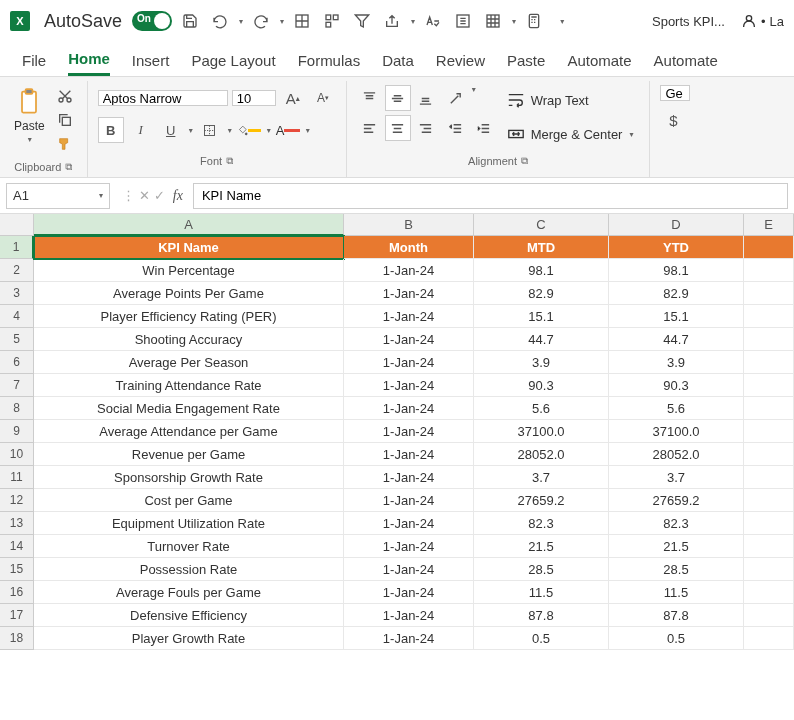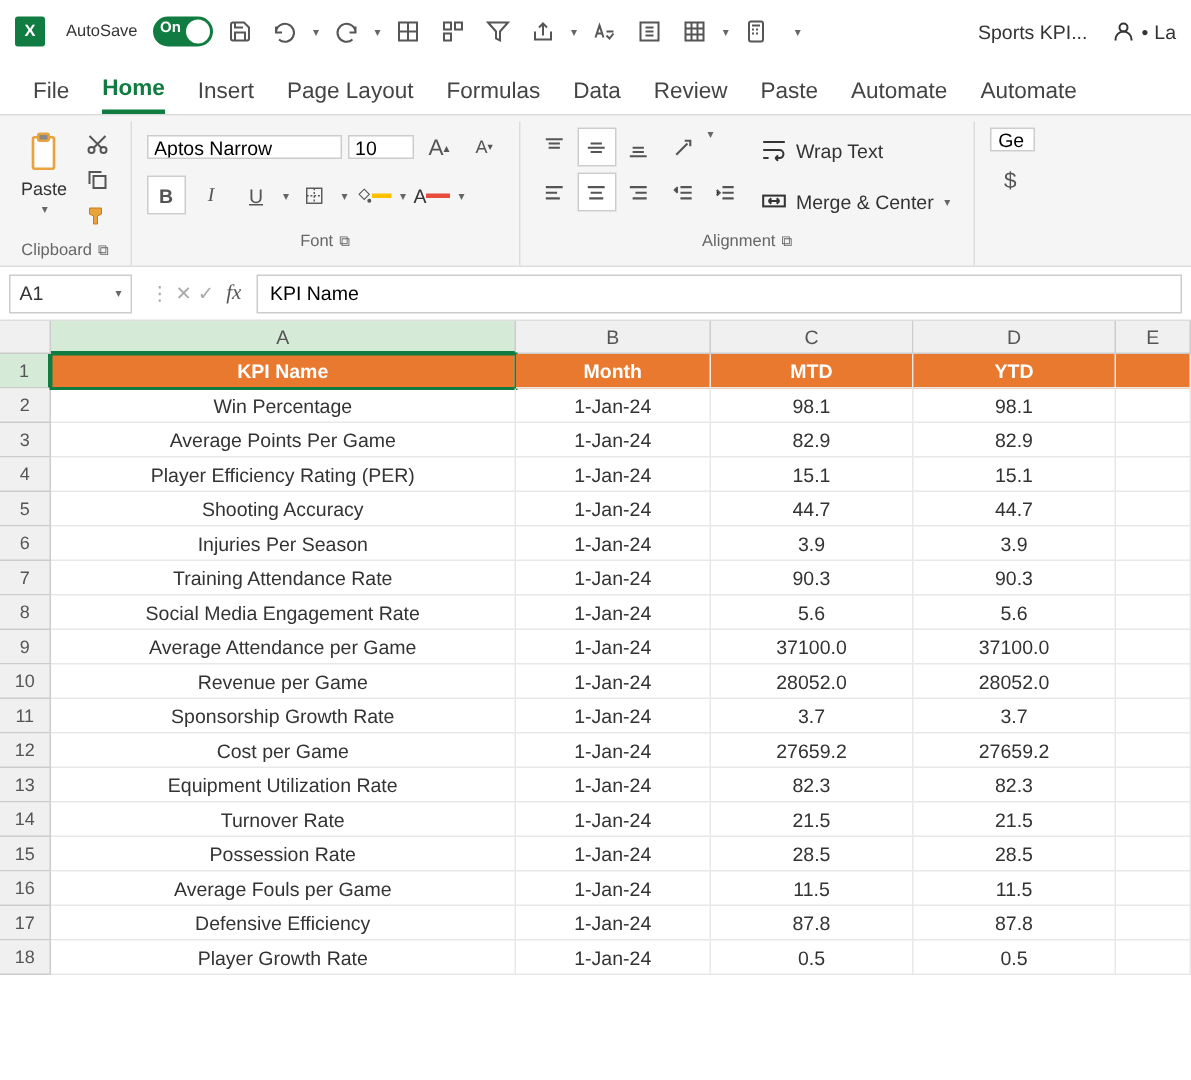--- a/index.html
+++ b/index.html
@@ -1,21 +1,21 @@
 <!DOCTYPE html>
 <html><head>
 <meta charset="utf-8">
 <style>
 * { margin: 0; padding: 0; box-sizing: border-box; font-family: 'Segoe UI', Arial, sans-serif; }
 body { background: #fff; font-size: 13px; color: #333; overflow: hidden; }
 
 
 .title-bar { display: flex; align-items: center; height: 42px; padding: 0 10px; background: #fff; gap: 6px; }
 .excel-icon { width: 20px; height: 20px; background: #107c41; color: #fff; display: flex; align-items: center; justify-content: center; font-weight: bold; font-size: 11px; border-radius: 2px; }
-.autosave-label { font-size: 11px; margin-left: 8px; }
+.autosave-label { font-size: 18px; margin-left: 8px; }
 .toggle { width: 40px; height: 20px; background: #107c41; border-radius: 10px; position: relative; margin-left: 4px; }
 .toggle::after { content: ''; width: 16px; height: 16px; background: #fff; border-radius: 50%; position: absolute; right: 2px; top: 2px; }
 .toggle-on { position: absolute; left: 5px; top: 2px; font-size: 10px; color: #fff; font-weight: bold; }
 .qat-btn { width: 24px; height: 24px; display: flex; align-items: center; justify-content: center; color: #555; cursor: pointer; }
 .qat-btn svg { width: 16px; height: 16px; }
 .doc-title { margin-left: auto; font-size: 13px; }
 .user-badge { display: flex; align-items: center; gap: 4px; margin-left: 10px; font-size: 13px; }
 
 
 .tab-strip { display: flex; align-items: center; gap: 22px; padding: 8px 22px 0; background: #fff; }
@@ -46,21 +46,21 @@
 .dd-arrow { font-size: 8px; margin-left: 1px; color: #666; }
 
 .align-col { display: flex; flex-direction: column; gap: 4px; }
 .align-row { display: flex; gap: 2px; }
 
 .wrap-btn { display: flex; align-items: center; gap: 6px; padding: 2px 6px; cursor: pointer; font-size: 13px; }
 .wrap-btn svg { width: 18px; height: 18px; }
 
 
 .formula-bar { display: flex; align-items: center; border-bottom: 1px solid #ddd; height: 36px; background: #fff; }
-.name-box { width: 82px; height: 26px; border: 1px solid #ccc; margin: 0 6px; padding: 0 6px; display: flex; align-items: center; justify-content: space-between; font-size: 13px; gap: 19px; }
+.name-box { width: 104px; height: 26px; border: 1px solid #ccc; margin: 0 6px; padding: 0 6px; display: flex; align-items: center; justify-content: space-between; font-size: 13px; gap: 19px; }
 .fb-btns { display: flex; gap: 4px; padding: 0 6px; color: #aaa; }
 .fx { font-style: italic; font-family: 'Times New Roman', serif; font-size: 14px; color: #555; cursor: pointer; padding: 0 4px; }
 .formula-input { flex: 1; border: 1px solid #ccc; height: 26px; padding: 0 8px; font-size: 13px; margin-right: 6px; }
 
 
 .grid-area { position: relative; }
 .select-all { position: absolute; left: 0; top: 0; width: 34px; height: 22px; background: #f0f0f0; border-right: 1px solid #ccc; border-bottom: 1px solid #ccc; }
 .col-headers { display: flex; margin-left: 34px; height: 22px; }
 .col-h { background: #f0f0f0; border-right: 1px solid #ccc; border-bottom: 1px solid #ccc; text-align: center; font-size: 13px; line-height: 22px; color: #555; }
 .col-h.sel { background: #d6ead8; border-bottom: 2px solid #107c41; }
@@ -427,21 +427,21 @@
           <div class="cell col-E"></div>
         </div>
         <div class="row">
           <div class="cell col-A">Shooting Accuracy</div>
           <div class="cell col-B">1-Jan-24</div>
           <div class="cell col-C">44.7</div>
           <div class="cell col-D">44.7</div>
           <div class="cell col-E"></div>
         </div>
         <div class="row">
-          <div class="cell col-A">Injuries Per Season</div>
+          <div class="cell col-A">Average Per Season</div>
           <div class="cell col-B">1-Jan-24</div>
           <div class="cell col-C">3.9</div>
           <div class="cell col-D">3.9</div>
           <div class="cell col-E"></div>
         </div>
         <div class="row">
           <div class="cell col-A">Training Attendance Rate</div>
           <div class="cell col-B">1-Jan-24</div>
           <div class="cell col-C">90.3</div>
           <div class="cell col-D">90.3</div>

